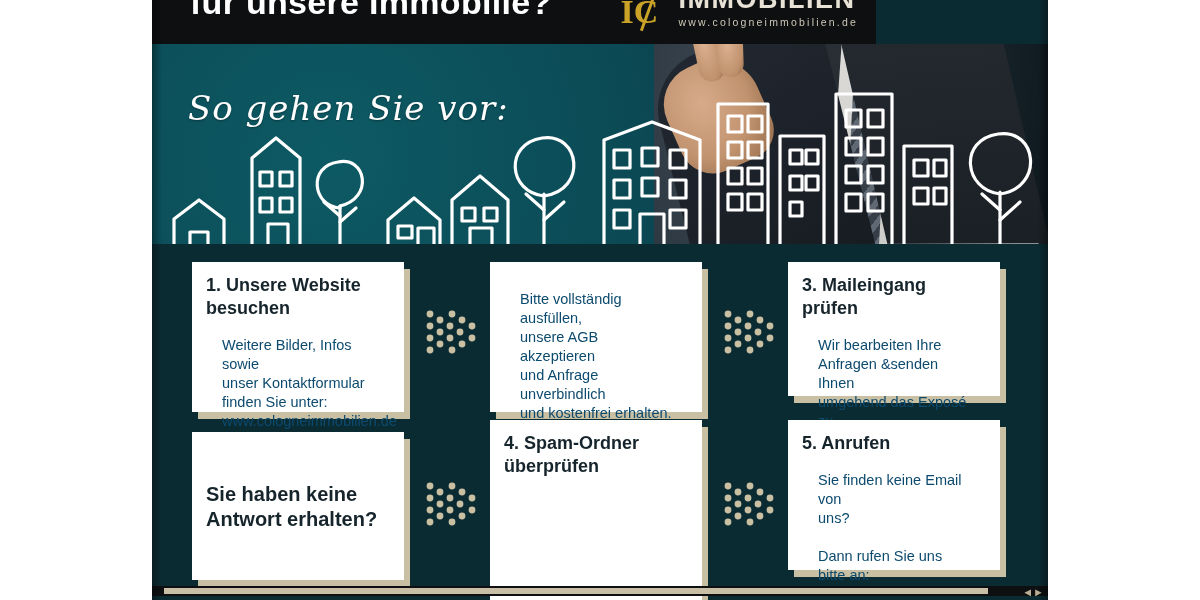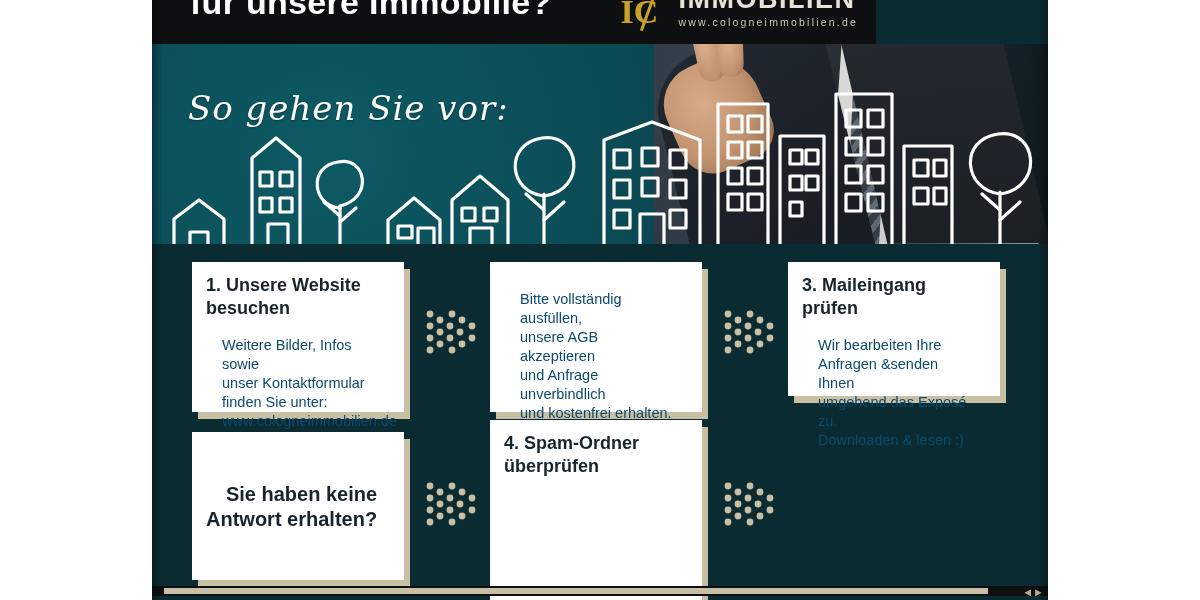--- a/index.html
+++ b/index.html
@@ -276,21 +276,20 @@
   .card .desc {
     font-size: 14.5px;
     color: #0c4a6e;
     line-height: 19px;
     margin: 16px;
     white-space: pre-line;
   }
   .card.centered {
     display: flex;
     align-items: center;
-    text-align: right;
   }
   .card.centered .title {
     margin: 0;
     font-size: 20px;
     line-height: 25px;
   }
 
   
   .chev {
     position: absolute;
@@ -550,20 +549,28 @@
             <circle cx="28" cy="10" r="3.4"></circle>
               <circle cx="28" cy="46" r="3.4"></circle>
             <circle cx="38" cy="16" r="3.4"></circle>
               <circle cx="38" cy="40" r="3.4"></circle>
             <circle cx="48" cy="22" r="3.4"></circle>
               <circle cx="48" cy="34" r="3.4"></circle>
           </g>
         </svg>
       </div>
 
+      <div class="card" style="left:636px; top:176px; width:212px; height:150px;">
+        <p class="title">5. Anrufen</p>
+        <p class="desc">Sie finden keine Email von
+uns?
+
+Dann rufen Sie uns bitte an:</p>
+        <p class="desc" style="font-weight:bold; margin-top:2px;">02234 - 250 96 15</p>
+      </div>
 
     </div>
 
     <div class="edge-shadow-l"></div>
     <div class="edge-shadow-r"></div>
   </div>
 
   <div class="bottom-bar">
     <div class="bottom-bar-inner"></div>
   </div>

